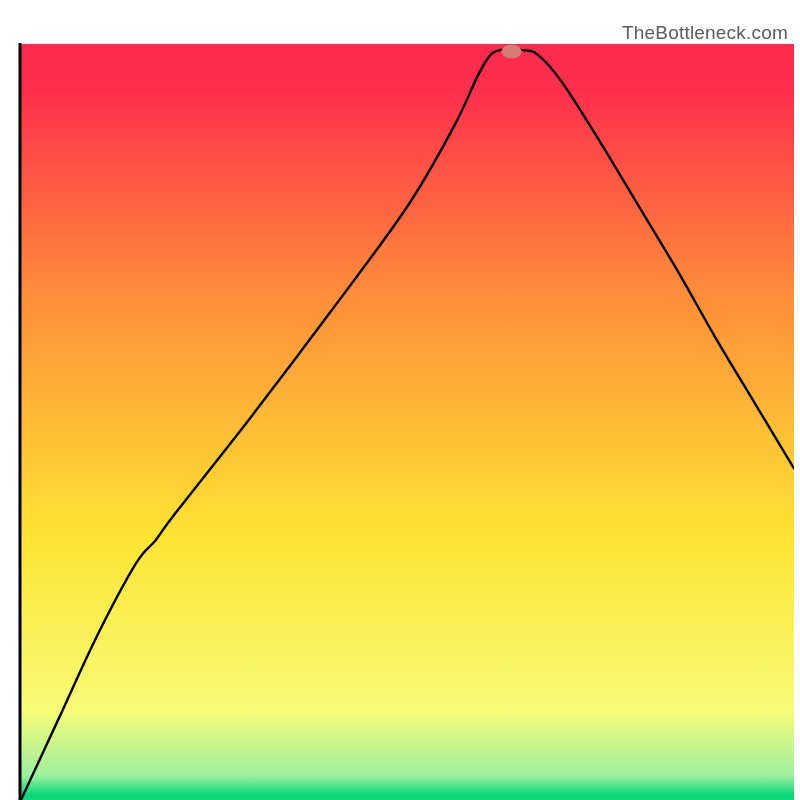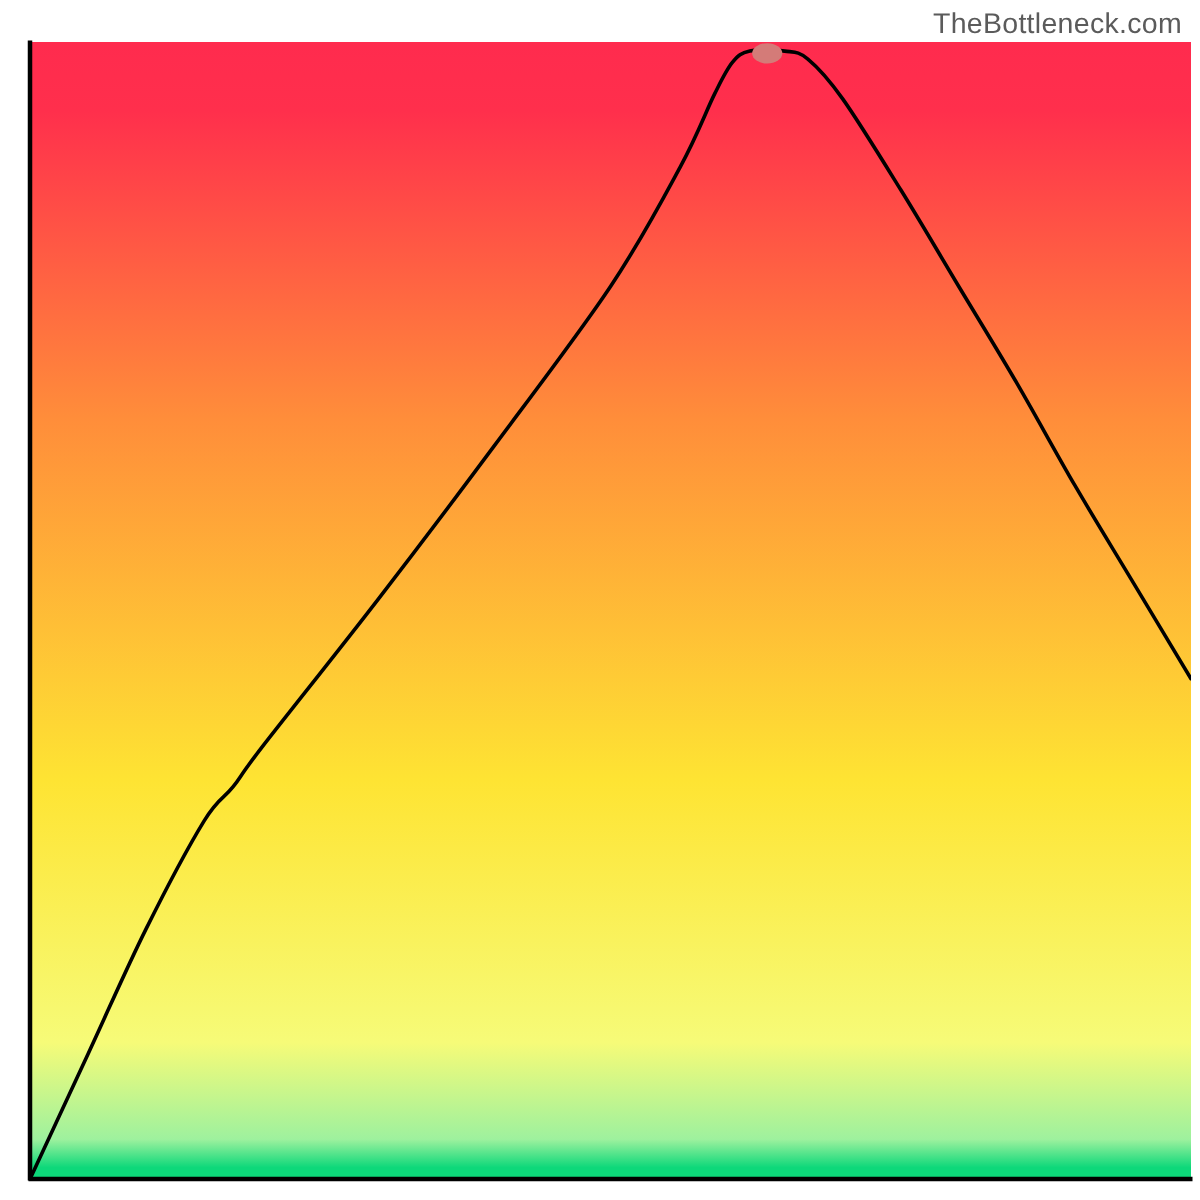--- a/index.html
+++ b/index.html
@@ -8,20 +8,21 @@
     width: 800px;
     height: 800px;
     background: #ffffff;
     font-family: Arial, Helvetica, sans-serif;
   }
   .container {
     position: relative;
     width: 800px;
     height: 784px;
     box-sizing: border-box;
+    margin-top: 16px;
   }
   .watermark {
     position: absolute;
     top: 6px;
     right: 12px;
     color: #5b5b5b;
     font-size: 19px;
     font-weight: 500;
     letter-spacing: 0.2px;
     z-index: 10;

